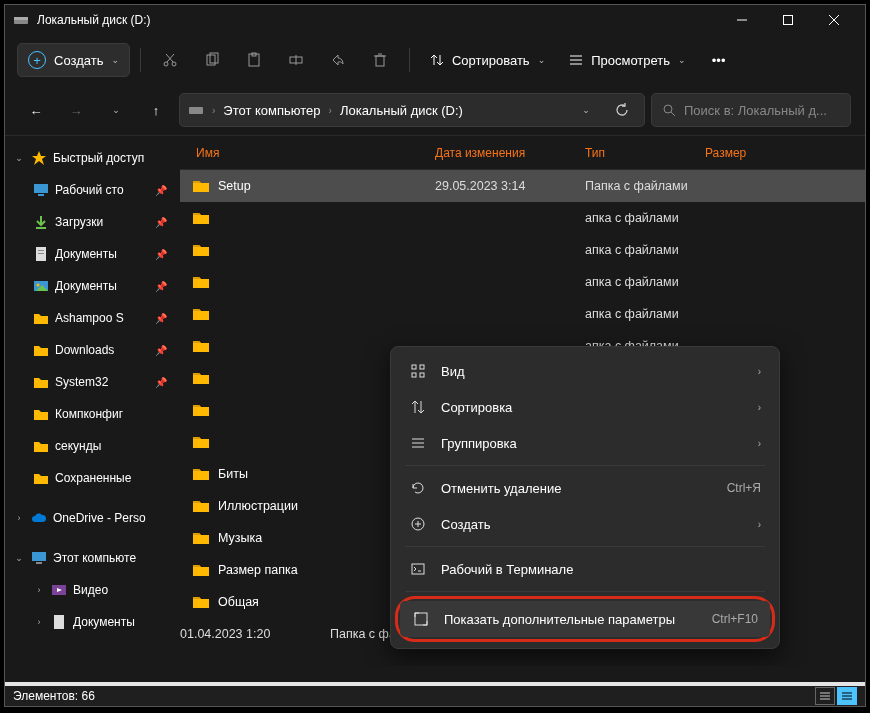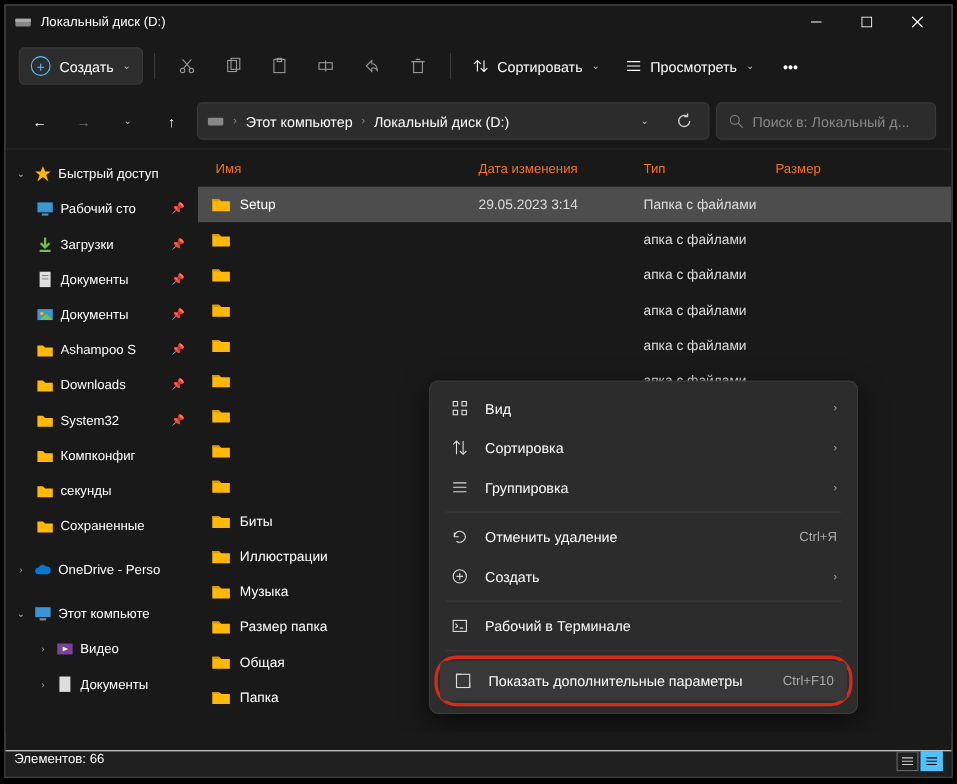--- a/index.html
+++ b/index.html
@@ -62,21 +62,21 @@
   .ctx-item { height: 36px; display: flex; align-items: center; padding: 0 12px; gap: 14px; color: #fff; font-size: 13px; border-radius: 5px; position: relative; }
   .ctx-item .ctx-ico { width: 18px; height: 18px; display: flex; align-items: center; justify-content: center; color: #ddd; }
   .ctx-item .ctx-label { flex: 1; }
   .ctx-item .ctx-short { color: #aaa; font-size: 12px; }
   .ctx-item .ctx-arrow { color: #aaa; font-size: 10px; }
   .ctx-sep { height: 1px; background: #3a3a3a; margin: 4px 8px; }
   .ctx-highlight { border: 3px solid #d62b19; border-radius: 20px; padding: 2px; margin: 0 -2px; }
   .ctx-highlight .ctx-item { background: #383838; }
 
   
-  .statusbar { height: 24px; border-top: 1px solid #e5e5e5; background: #1f1f1f; display: flex; padding: 0 8px; color: #fff; font-size: 12px; margin-top: 16px; }
+  .statusbar { height: 24px; border-top: 4px solid #e5e5e5; background: #1f1f1f; display: flex; align-items: center; padding: 0 8px; color: #fff; font-size: 12px; margin-top: 16px; }
   .statusbar .spacer { flex: 1; }
   .view-toggle { width: 20px; height: 18px; border: 1px solid #666; margin-left: 2px; display:flex; align-items:center; justify-content:center; }
   .view-toggle.active { background: #4cc2ff; border-color: #4cc2ff; color:#000; }
 
   
   svg { display: block; }
 </style>
 </head>
 <body>
 
@@ -483,27 +483,20 @@
               <svg class="folder-ico" viewBox="0 0 18 14">
                 <path d="M1 2 h6 l2 2 h8 v9 h-16 z" fill="#ffb900"></path>
                 <path d="M1 2 h6 l2 2 h-8 z" fill="#e09b00"></path>
               </svg>
               <span>Общая</span>
             </div>
             <div class="cell-date">07.09.2022 18:18</div>
             <div class="cell-type">Папка с файлами</div>
           </div>
           <div class="row">
-            <div class="cell-name">
-              <svg class="folder-ico" viewBox="0 0 18 14">
-                <path d="M1 2 h6 l2 2 h8 v9 h-16 z" fill="#ffb900"></path>
-                <path d="M1 2 h6 l2 2 h-8 z" fill="#e09b00"></path>
-              </svg>
-              <span>Папка</span>
-            </div>
             <div class="cell-date">01.04.2023 1:20</div>
             <div class="cell-type">Папка с файлами</div>
           </div>
         </div>
 
       <div class="ctxmenu">
         <div class="ctx-item">
           <span class="ctx-ico">
               <svg width="16" height="16" viewBox="0 0 16 16" fill="none" stroke="#ddd">
                 <rect x="2" y="2" width="4" height="4"></rect>

